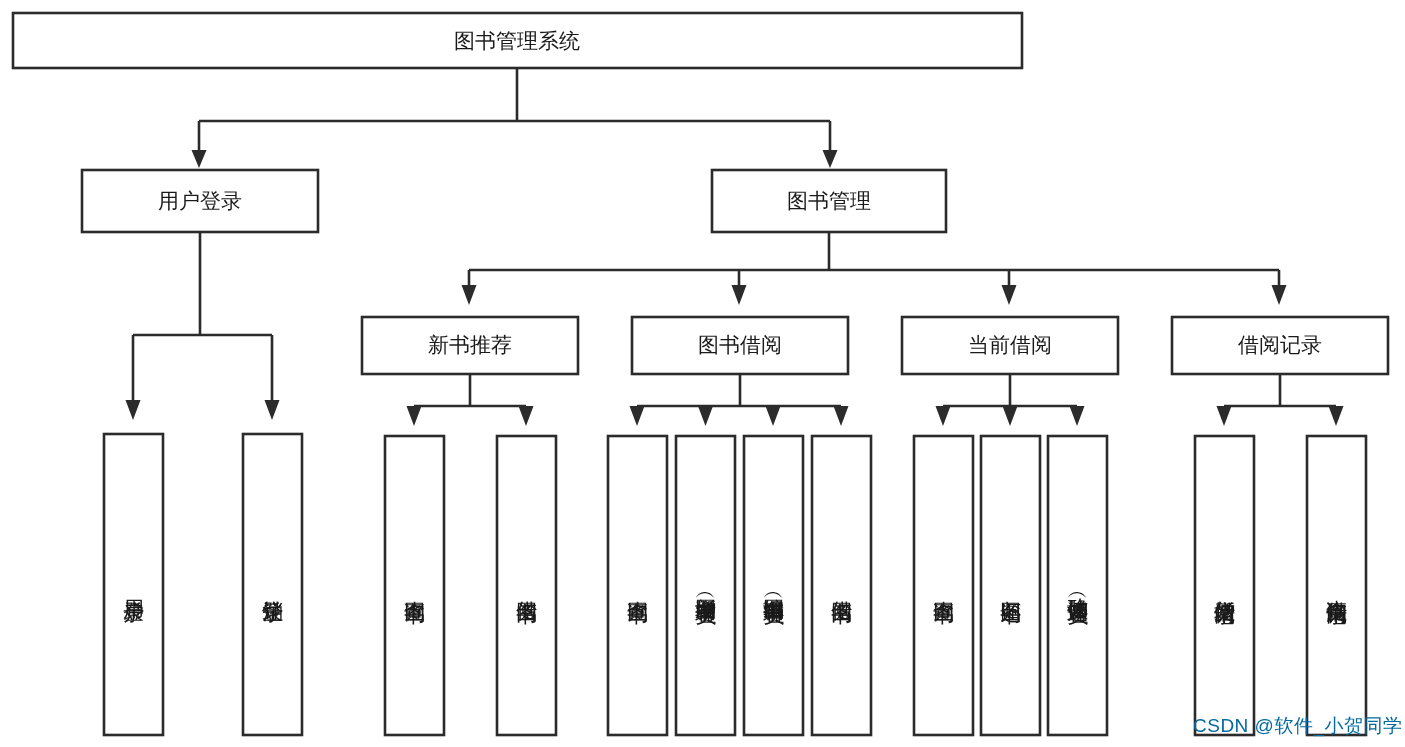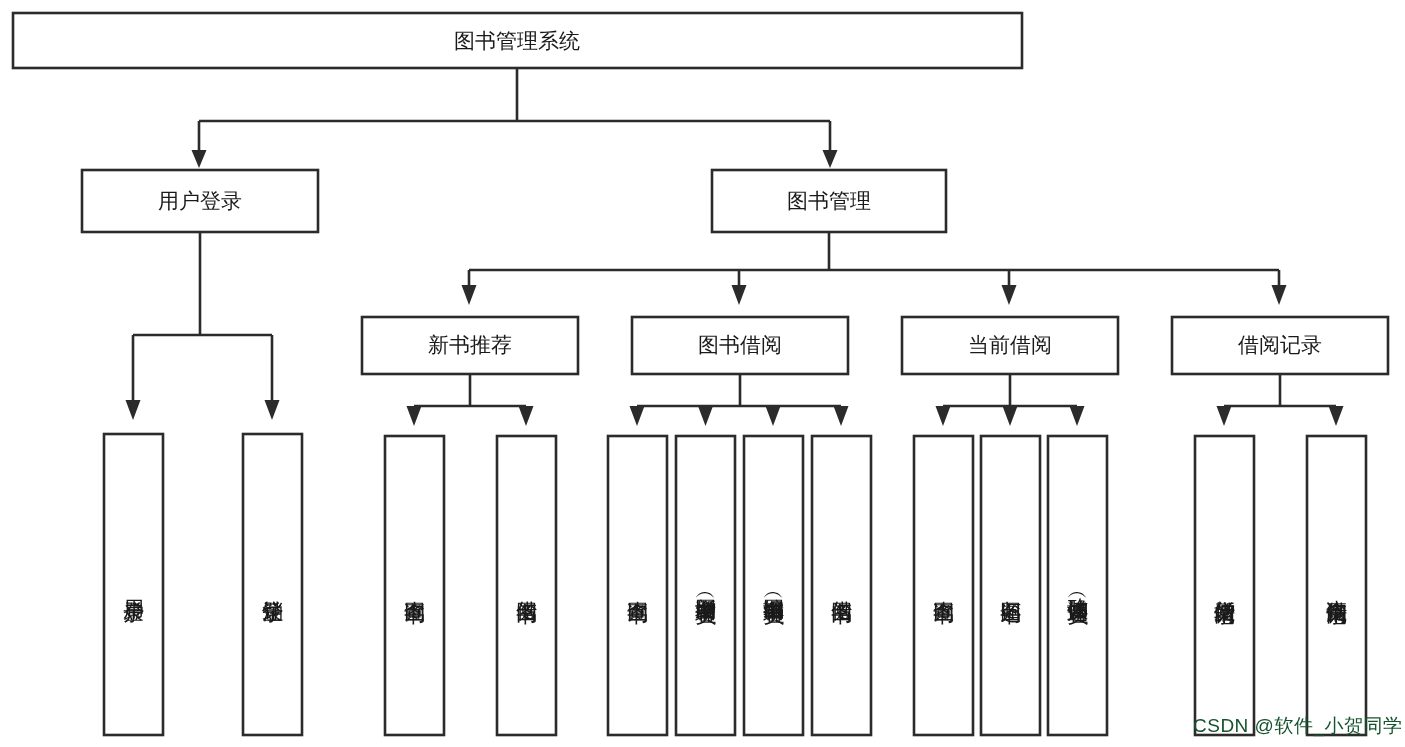--- a/index.html
+++ b/index.html
@@ -63,21 +63,21 @@
     align-items: center;
     justify-content: center;
     text-align: center;
     white-space: nowrap;
     pointer-events: none;
   }
   .watermark {
     position: absolute;
     font-family: "Liberation Sans", "DejaVu Sans", sans-serif;
     font-size: 19px;
-    color: #14532d;
+    color: #0369a1;
     white-space: nowrap;
     letter-spacing: 0.5px;
   }
 </style>
 </head>
 <body>
 
 <div id="diagram-root">
 
   <svg class="diagram-canvas" viewBox="0 0 1405 747">

